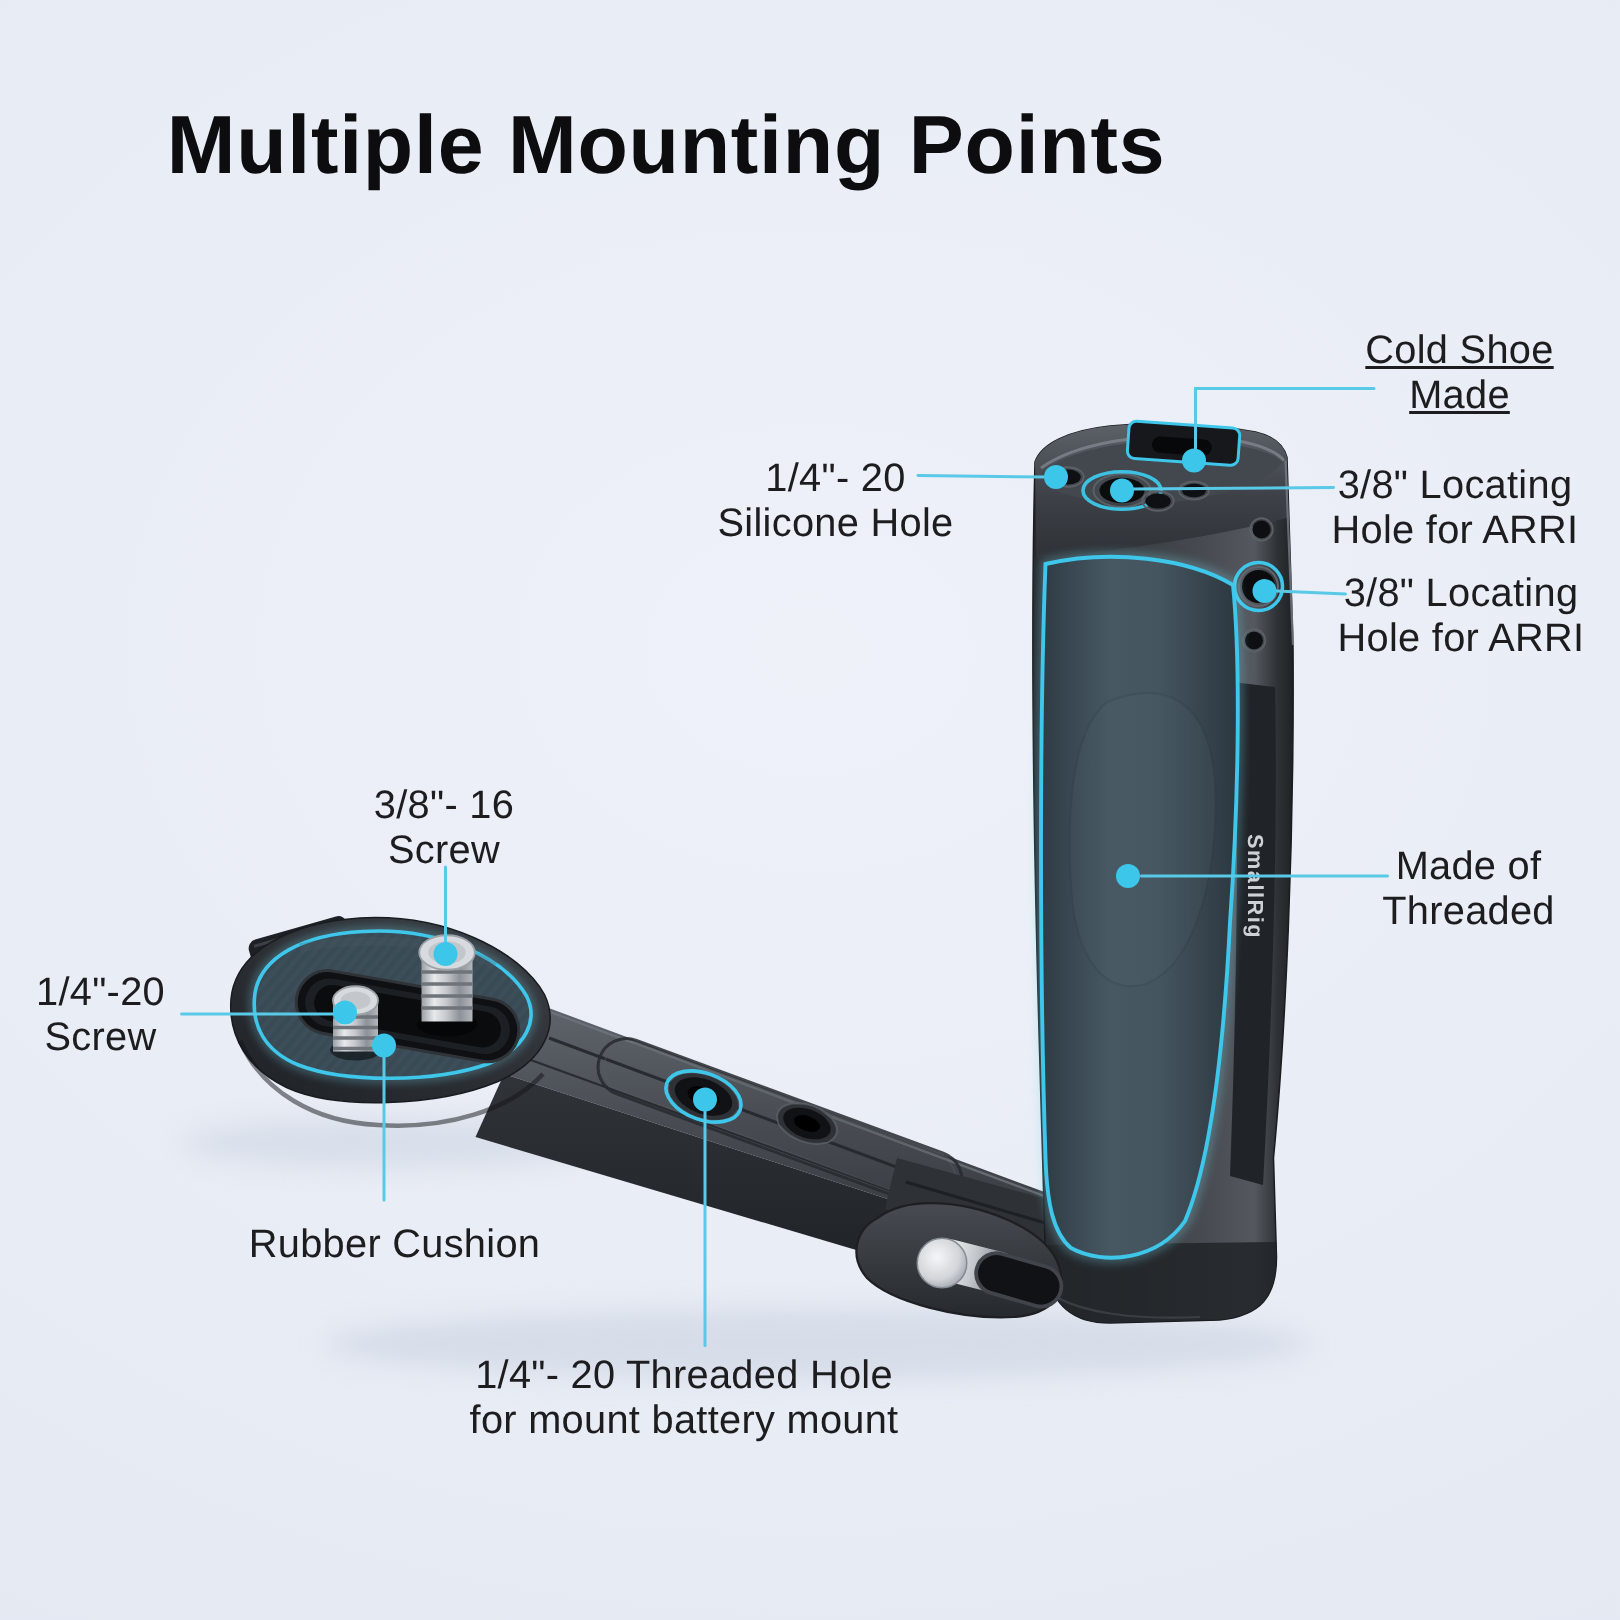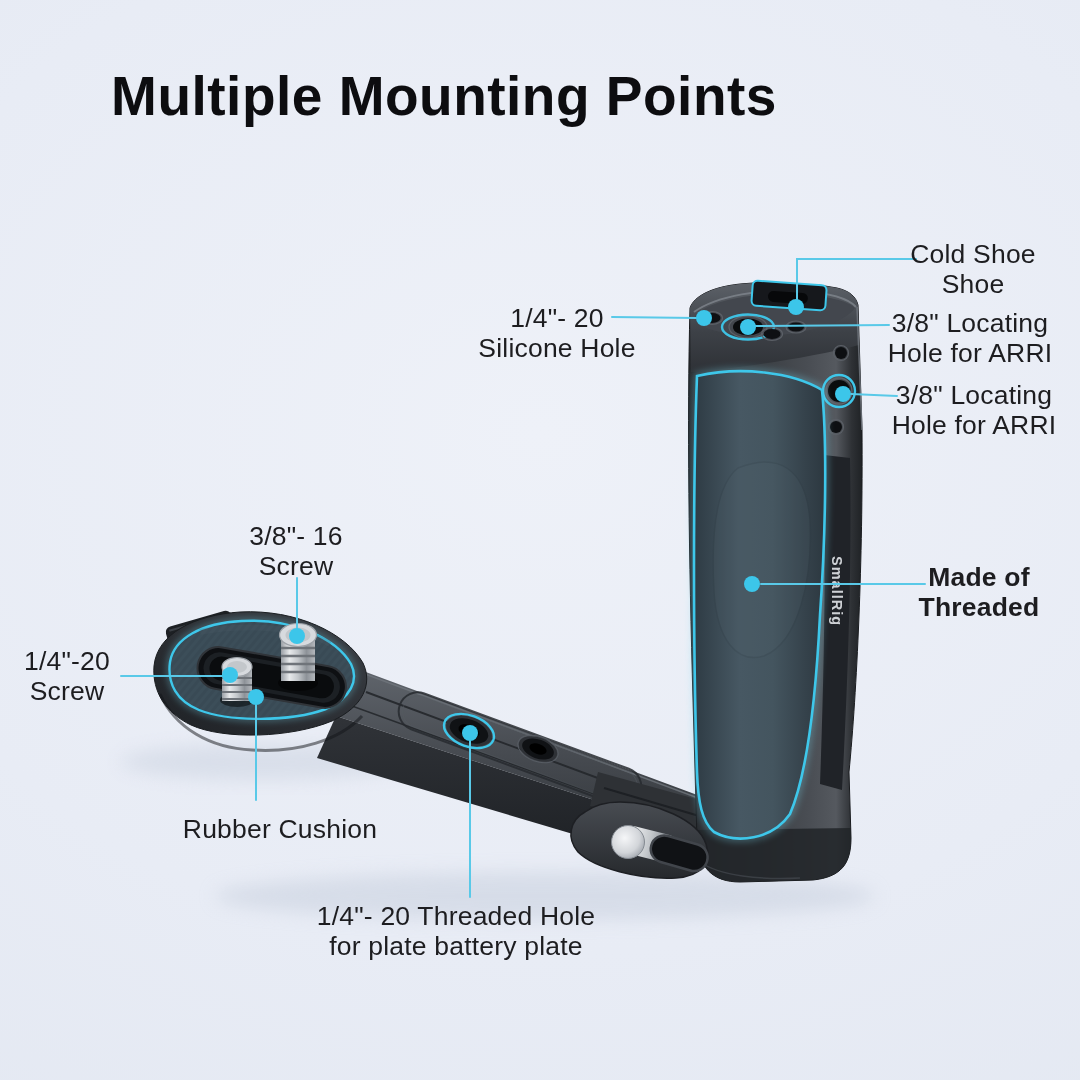--- a/index.html
+++ b/index.html
@@ -14,28 +14,28 @@
   .art{position:absolute;left:0;top:0;width:1080px;height:1080px;}
   .page-title{
     position:absolute;left:0;top:64px;width:888px;
     text-align:center;font-size:55px;font-weight:700;letter-spacing:.5px;
     color:#0d0d10;
   }
   .label{
     position:absolute;text-align:center;color:#1d1d20;
     font-size:26.5px;line-height:30px;font-weight:400;letter-spacing:.2px;
   }
-  .lab-cold-shoe{left:873px;top:239px;width:200px;}
+  .lab-cold-shoe{left:873px;top:218px;width:200px;text-decoration:underline;}
   .lab-quarter20-top{left:437px;top:303px;width:240px;}
   .lab-arri-top{left:850px;top:308px;width:240px;}
   .lab-arri-side{left:854px;top:380px;width:240px;}
-  .lab-silicone{left:879px;top:562px;width:200px;font-weight:bold;}
+  .lab-silicone{left:879px;top:562px;width:200px;}
   .lab-screw38{left:196px;top:521px;width:200px;}
   .lab-screw14{left:0px;top:646px;width:134px;}
-  .lab-rubber{left:160px;top:814px;width:240px;}
+  .lab-rubber{left:143px;top:814px;width:240px;}
   .lab-battery{left:296px;top:901px;width:320px;}
 </style>
 </head>
 <body>
 
 <div class="stage">
 
   <svg class="art" viewBox="0 0 1080 1080">
     <defs>
       <filter id="blur8" x="-40%" y="-40%" width="180%" height="180%">
@@ -247,21 +247,21 @@
         <line x1="470" y1="741" x2="470" y2="897"></line>
         <circle cx="470" cy="733" r="8" fill="#3cc6ea" stroke="none"></circle>
       </g>
     </g>
   </svg>
 
   <div class="page-title">Multiple Mounting Points</div>
 
   <div class="label lab-cold-shoe">
     <div>Cold Shoe</div>
-    <div>Shoe</div>
+    <div>Made</div>
   </div>
   <div class="label lab-quarter20-top">
     <div>1/4"- 20</div>
     <div>Silicone Hole</div>
   </div>
   <div class="label lab-arri-top">
     <div>3/8" Locating</div>
     <div>Hole for ARRI</div>
   </div>
   <div class="label lab-arri-side">
@@ -278,16 +278,16 @@
   </div>
   <div class="label lab-screw14">
     <div>1/4"-20</div>
     <div>Screw</div>
   </div>
   <div class="label lab-rubber">
     <div>Rubber Cushion</div>
   </div>
   <div class="label lab-battery">
     <div>1/4"- 20 Threaded Hole</div>
-    <div>for plate battery plate</div>
+    <div>for mount battery mount</div>
   </div>
 
 </div>
 
 </body></html>

